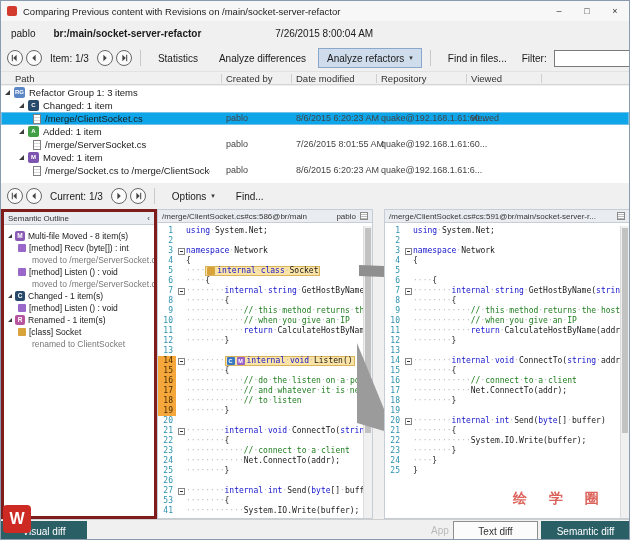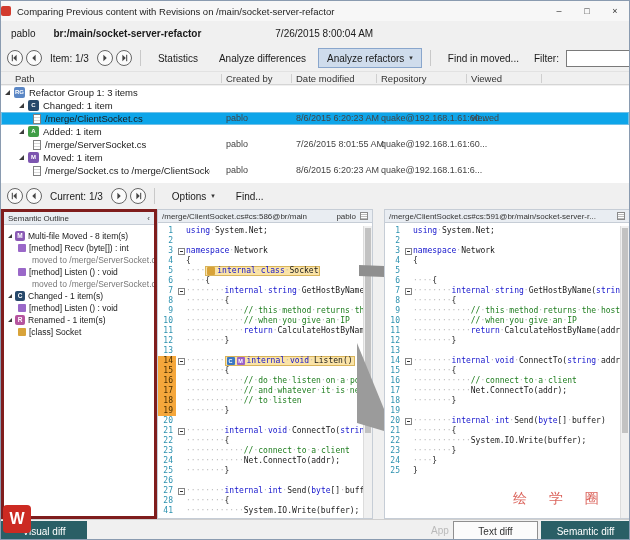--- a/index.html
+++ b/index.html
@@ -1,21 +1,21 @@
 <!DOCTYPE html>
 <html><head>
 <meta charset="utf-8">
 <style>
   *{box-sizing:border-box;margin:0;padding:0}
   html,body{width:630px;height:540px}
   body{font-family:"Liberation Sans",sans-serif;font-size:10px;color:#1a1a1a;background:#e8e8e8;position:relative;overflow:hidden}
   .window{position:absolute;left:0;top:0;width:630px;height:540px;background:#f0f0f0;border:1px solid #8a9bb0;overflow:hidden}
 
   
-  .titlebar{position:absolute;left:0;top:0;width:100%;height:20px;background:#f7f7f7;display:flex;align-items:center;}
+  .titlebar{position:absolute;left:0;top:0;width:100%;height:20px;background:#f7f7f7;display:flex;align-items:center;padding-left:6px}
   .app-icon{width:10px;height:10px;background:#d23b2e;border-radius:2px;margin-right:6px;flex:0 0 auto}
   .title-text{flex:1;font-size:9.5px;color:#222;white-space:nowrap;overflow:hidden}
   .winctl{width:28px;height:20px;text-align:center;line-height:20px;font-size:9px;color:#333}
 
   
   .ctxrow{position:absolute;left:0;top:20px;width:100%;height:24px;display:flex;align-items:center;padding-left:10px}
   .ctx-branch{font-weight:bold;margin-left:18px}
   .ctx-date{margin-left:74px}
 
   
@@ -87,21 +87,21 @@
   .connector{position:absolute;left:300px;top:224px;pointer-events:none;z-index:5}
 
   
   .footer{position:absolute;left:0;top:518px;width:100%;height:22px;background:#f0f0f0;border-top:1px solid #cfcfcf}
   .fbtn{position:absolute;top:1px;height:20px;display:flex;align-items:center;justify-content:center;font-size:10px}
   .fbtn.dark{background:#2a5f66;color:#fff}
   .fbtn.light{background:#fbfbfb;border:1px solid #8f8f8f;color:#333}
 
   
   .wm-logo{position:absolute;left:2px;top:504px;width:28px;height:28px;background:#cc2a22;border-radius:4px;color:#fff;font-weight:bold;font-size:16px;display:flex;align-items:center;justify-content:center;z-index:20}
-  .wm-red{position:absolute;left:512px;top:489px;font-size:14px;font-weight:normal;color:rgba(210,60,50,.8);letter-spacing:9px;z-index:20;white-space:nowrap}
+  .wm-red{position:absolute;left:512px;top:489px;font-size:14px;font-weight:bold;color:rgba(210,60,50,.8);letter-spacing:9px;z-index:20;white-space:nowrap}
   .wm-gray{position:absolute;left:430px;top:524px;font-size:10px;color:rgba(120,120,120,.45);z-index:20}
 </style>
 </head>
 <body>
 
 <div class="window">
 
   <div class="titlebar">
     <span class="app-icon"></span>
     <span class="title-text">Comparing Previous content with Revisions on /main/socket-server-refactor</span>
@@ -141,21 +141,21 @@
         </svg>
       </span>
     <span class="vsep"></span>
     <span class="btn">Statistics</span>
     <span class="btn">Analyze differences</span>
     <span class="btn pressed">
         <span>Analyze refactors</span>
         <span class="caret">▾</span>
       </span>
     <span class="vsep"></span>
-    <span class="btn">Find in moved...</span>
+    <span class="btn">Find in files...</span>
     <span class="spacer"></span>
     <span>Filter:</span>
     <input class="filter-input" type="text" value="" style="">
   </div>
 
   <div class="colhead">
     <span class="hcell" style="left:14px">Path</span>
     <span class="hcell" style="left:225px">Created by</span>
     <span class="hcell" style="left:295px">Date modified</span>
     <span class="hcell" style="left:380px">Repository</span>
@@ -298,20 +298,24 @@
           <span style="flex: 0 0 auto; width: 0px;"></span>
           <span class="exp"></span>
           <span class="oletter" style="background: rgb(181, 84, 158);">R</span>
           <span class="olabel">Renamed - 1 item(s)</span>
         </div>
         <div class="orow">
           <span style="flex: 0 0 auto; width: 10px;"></span>
           <span class="oicon" style="background: rgb(216, 163, 58);"></span>
           <span class="olabel">[class] Socket</span>
         </div>
+        <div class="orow sub">
+          <span style="flex: 0 0 auto; width: 24px;"></span>
+          <span class="olabel">renamed to ClientSocket</span>
+        </div>
       </div>
   </div>
 
   <div class="editor ed-mid">
     <div class="pane-head" style="left:-1px;top:-1px;right:-1px">
       <span class="head-label">/merge/ClientSocket.cs#cs:586@br/main</span>
       <span>pablo</span>
       <span class="head-icon"></span>
     </div>
     <div class="lines" id="mid-lines">
@@ -454,21 +458,21 @@
           <span class="codeline"><span></span></span>
         </div>
         <div class="cl">
           <span class="num">27</span>
           <span class="foldc">
             <span class="fold"></span>
           </span>
           <span class="codeline"><span><span class="tw">········</span><span class="tk">internal</span><span class="tw">·</span><span class="tk">int</span><span class="tw">·</span>Send(<span class="tk">byte</span>[]<span class="tw">·</span>buffer)</span></span>
         </div>
         <div class="cl">
-          <span class="num">28</span>
+          <span class="num">53</span>
           <span class="foldc"></span>
           <span class="codeline"><span><span class="tw">········</span>{</span></span>
         </div>
         <div class="cl">
           <span class="num">41</span>
           <span class="foldc"></span>
           <span class="codeline"><span><span class="tw">············</span>System.IO.Write(buffer);</span></span>
         </div>
       </div>
     <div class="sb" style="right:0;top:16px;bottom:0">

